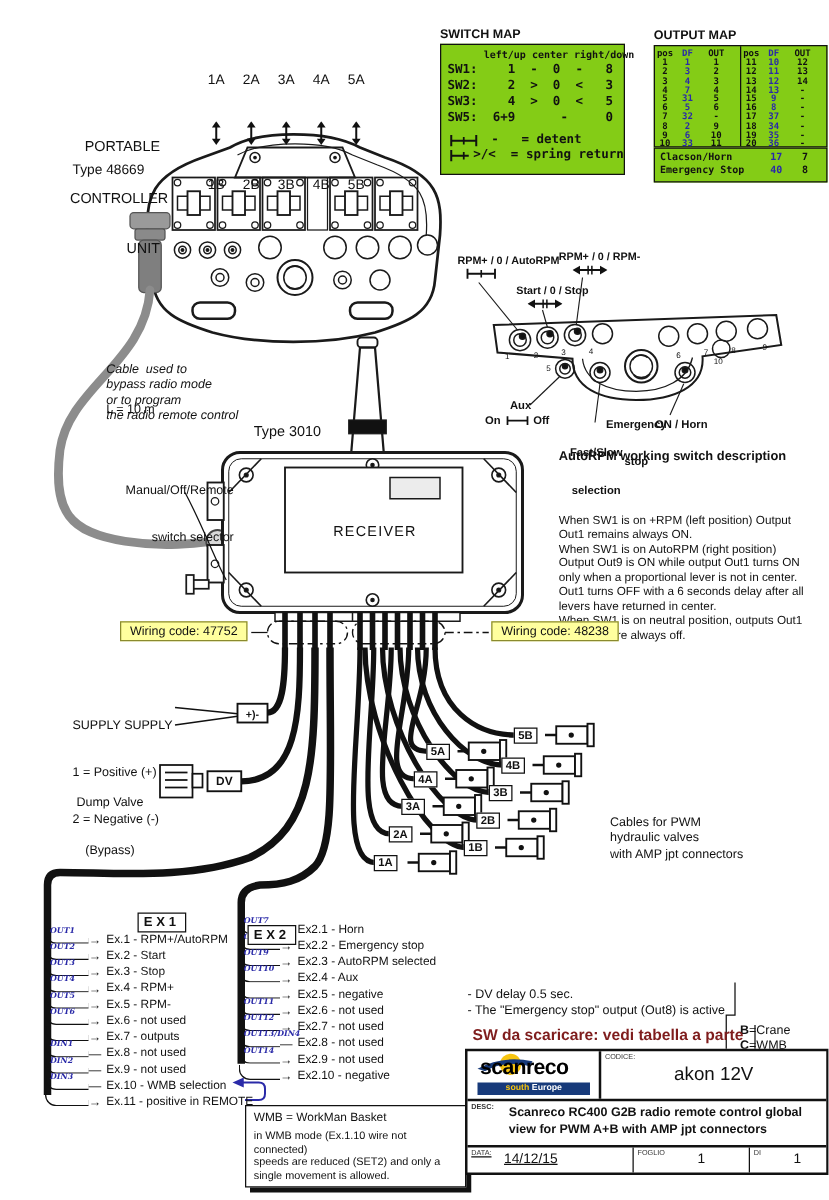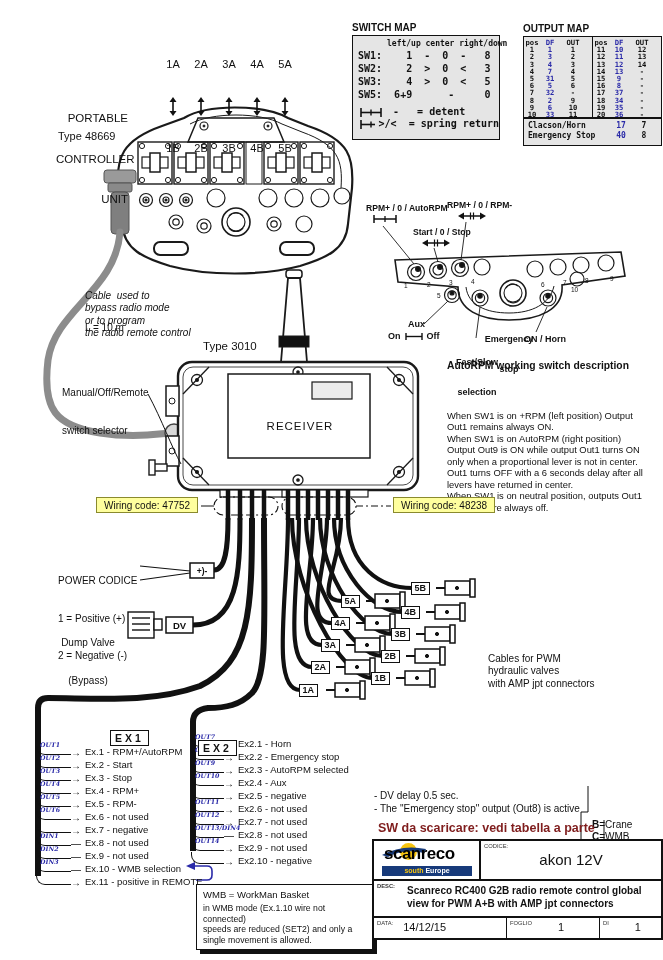--- a/index.html
+++ b/index.html
@@ -4,21 +4,21 @@
 <style>
   html,body{margin:0;padding:0;background:#fff;}
   .canvas{position:relative;width:663px;height:960px;background:#fff;overflow:hidden;
           font-family:"Liberation Sans",sans-serif;color:#111;}
   .abs{position:absolute;}
   svg{display:block;}
   .overlay{position:absolute;left:0;top:0;z-index:1;pointer-events:none;}
   .lbl{position:absolute;z-index:3;font-size:10px;line-height:12.5px;white-space:pre;}
   .blue{color:#2a2aa8;}
   
-  .mapbox{position:absolute;border:1.5px solid #111;background:#e5e5e5;z-index:3;}
+  .mapbox{position:absolute;border:1.5px solid #111;background:#84cc16;z-index:3;}
   .maptitle{position:absolute;font-weight:700;font-size:10px;z-index:3;}
   .swrow{font:700 10px "DejaVu Sans Mono",monospace;line-height:13px;white-space:pre;}
   .swhead{font:700 8px "DejaVu Sans Mono",monospace;padding:3px 0 1px 34px;white-space:pre;}
   .legendrow{display:flex;align-items:center;gap:4px;padding-left:6px;font:700 10px "DejaVu Sans Mono",monospace;line-height:12px;white-space:pre;}
   .omgrid{display:grid;grid-template-columns:16px 20px 26px;font:700 7.2px "DejaVu Sans Mono",monospace;line-height:7.2px;}
   .omrow{display:contents;}
   .omrow span{text-align:center;}
   .omhead span{text-align:center;font-weight:700;}
   .omfoot{display:grid;grid-template-columns:84px 26px 20px;font:700 8px "DejaVu Sans Mono",monospace;line-height:10px;}
   .omfoot .omrow span:first-child{text-align:left;padding-left:4px;}
@@ -365,21 +365,21 @@
         <polygon points="5,19 1.5,14 8.5,14" fill="#111"></polygon>
       </svg>
       <div style="font-size:11px;">5B</div>
     </div></div>
 
   <div class="lbl" style="left:85px;top:252px;font-style:italic;">
     
   <div>Cable  used to</div><div>bypass radio mode</div><div>or to program</div><div>the radio remote control</div></div>
   <div class="lbl" style="left:85px;top:322px;">L = 10 m</div>
 
-  <div class="lbl" style="left:62px;top:362px;width:125px;text-align:left;">
+  <div class="lbl" style="left:62px;top:362px;width:125px;text-align:right;">
     <div>Manual/Off/Remote</div>
     <div>switch selector</div>
   </div>
 
   <div class="lbl" style="left:203px;top:340px;font-size:11.5px;">Type 3010</div>
   <div class="lbl" style="left:235px;top:420px;width:130px;text-align:center;font-size:11.5px;letter-spacing:1px;">RECEIVER</div>
 
   <div class="maptitle" style="left:352px;top:22px;">SWITCH MAP</div>
   <div class="mapbox" style="left:352px;top:35px;width:146px;height:103px;">
     <div class="swhead">left/up center right/down</div>
@@ -567,21 +567,21 @@
 
   <div class="lbl" style="left:447px;top:360px;font-size:10.3px;font-weight:700;">AutoRPM working switch description</div>
   <div class="lbl" style="left:447px;top:375px;font-size:9.4px;line-height:11.5px;">
     
   <div>When SW1 is on +RPM (left position) Output</div><div>Out1 remains always ON.</div><div>When SW1 is on AutoRPM (right position)</div><div>Output Out9 is ON while output Out1 turns ON</div><div>only when a proportional lever is not in center.</div><div>Out1 turns OFF with a 6 seconds delay after all</div><div>levers have returned in center.</div><div>When SW1 is on neutral position, outputs Out1</div><div>and Out9 are always off.</div></div>
 
   <div class="wcode" style="left:96px;top:497px;">Wiring code: 47752</div>
   <div class="wcode" style="left:393px;top:497px;">Wiring code: 48238</div>
 
   <div class="lbl" style="left:58px;top:550px;">
-    <div>POWER CODICE</div>
+    <div>SUPPLY SUPPLY</div>
     <div>1 = Positive (+)</div>
     <div>2 = Negative (-)</div>
   </div>
   <div class="lbl" style="left:192px;top:565px;width:20px;text-align:center;font-size:8.5px;font-weight:700;z-index:4;">+)-</div>
 
   <div class="lbl" style="left:52px;top:612px;width:72px;text-align:center;">
     <div>Dump Valve</div>
     <div>(Bypass)</div>
   </div>
   <div class="lbl" style="left:166px;top:620px;width:27px;text-align:center;font-size:9.5px;font-weight:700;z-index:4;">DV</div>
@@ -646,21 +646,21 @@
         <span class="wiretag">OUT6</span>
       </div>
       <span class="exarrow">→</span>
       <span class="exlabel">Ex.6 - not used</span>
     </div>
       <div class="exrow">
       <div class="hook">
         <span class="wiretag"></span>
       </div>
       <span class="exarrow">→</span>
-      <span class="exlabel">Ex.7 - negative</span>
+      <span class="exlabel">Ex.7 - outputs</span>
     </div>
       <div class="exrow">
       <div class="hook">
         <span class="wiretag">DIN1</span>
       </div>
       <span class="exarrow">—</span>
       <span class="exlabel">Ex.8 - not used</span>
     </div>
       <div class="exrow">
       <div class="hook">
@@ -792,21 +792,21 @@
       <div style="flex:1;position:relative;">
         <div class="tb-tiny" style="position:absolute;left:0;top:0;">CODICE:</div>
         <div style="text-align:center;font-size:15px;padding-top:10px;">akon 12V</div>
       </div>
     </div>
     <div class="tb-row" style="height:35px;font-weight:bold;">
       <div class="tb-tiny">DESC:</div>
       <div style="font-size:10px;line-height:13px;padding:3px 2px 0 12px;width:245px;">Scanreco RC400 G2B radio remote control global view for PWM A+B with AMP jpt connectors</div>
     </div>
     <div class="tb-row" style="height:20px;">
-      <div style="display:flex;width:132px;border-right:1.5px solid #111;">
+      <div style="display:flex;width:132px;border-right:1.5px solid #111;text-decoration:underline;">
         <div class="tb-tiny">DATA:</div>
         <div style="font-size:11px;padding:3px 0 0 10px;">14/12/15</div>
       </div>
       <div style="display:flex;width:92px;border-right:1.5px solid #111;">
         <div class="tb-tiny">FOGLIO</div>
         <div style="font-size:11px;padding:3px 0 0 26px;">1</div>
       </div>
       <div style="display:flex;flex:1;">
         <div class="tb-tiny">DI</div>
         <div style="font-size:11px;padding:3px 0 0 26px;">1</div>

